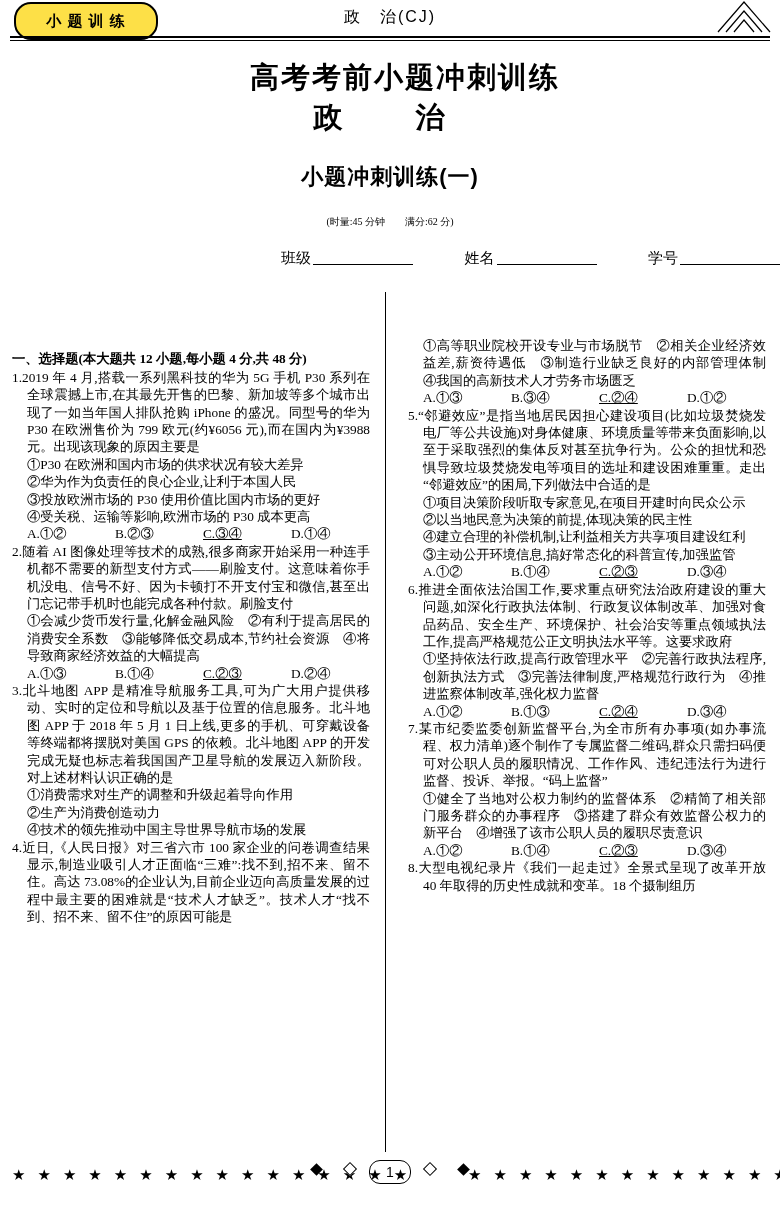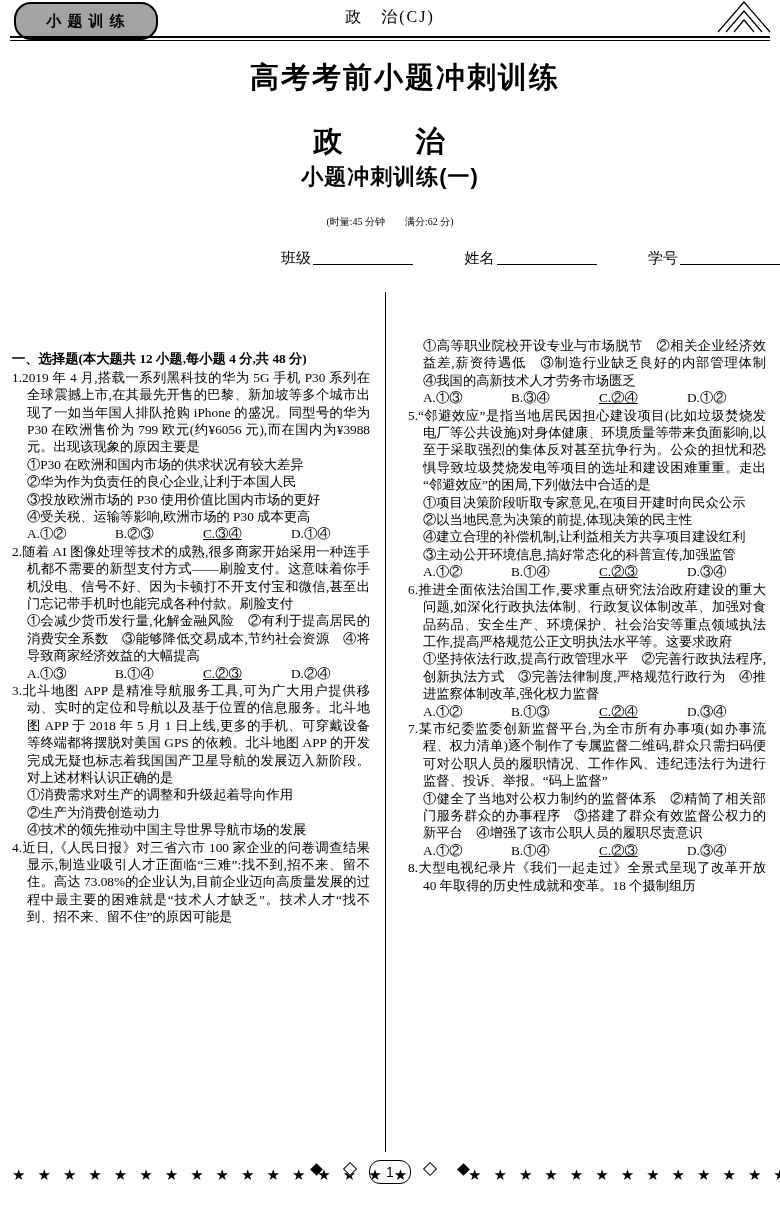--- a/index.html
+++ b/index.html
@@ -14,29 +14,29 @@
   .page{position:relative;width:780px;height:1212px;box-sizing:border-box;}
 
   
   .hdr{
     position:absolute;left:0;top:0;width:780px;height:40px;
   }
   .hdr-logo{
     position:absolute;left:14px;top:2px;width:140px;height:34px;
     border:2px solid #000;border-radius:17px;
     display:flex;align-items:center;justify-content:center;
-    background:#a3a3a3;
+    background:#fde047;
   }
   .hdr-logo span{
     font-family:"Liberation Sans","DejaVu Sans",sans-serif;
     font-weight:bold;font-size:15px;letter-spacing:1px;
   }
   .hdr-title{
     position:absolute;left:0;top:7px;width:780px;text-align:center;
-    font-size:16px;font-family:Liberation Serif, serif;
+    font-size:16px;font-family:Liberation Sans, sans-serif;
     letter-spacing:2px;
   }
   .hdr-rule{
     position:absolute;left:10px;top:36px;width:760px;height:0;
     border-top:2px solid #000;
   }
   .hdr-rule2{
     position:absolute;left:10px;top:40px;width:760px;height:0;
     border-top:1px solid #000;
   }
@@ -48,21 +48,20 @@
   
   .doc-title{
     position:absolute;left:15px;top:58px;width:780px;text-align:center;
     font-size:29px;font-weight:bold;letter-spacing:2px;
     font-family:"Liberation Sans","DejaVu Sans",sans-serif;
   }
   .doc-subject{
     position:absolute;left:0;top:98px;width:780px;text-align:center;
     font-size:29px;font-weight:bold;letter-spacing:22px;
     font-family:Liberation Serif, serif;
-    margin-top:24px;
   }
   .sec-title{
     position:absolute;left:0;top:162px;width:780px;text-align:center;
     font-size:22px;font-weight:bold;letter-spacing:1px;
     font-family:"Liberation Sans","DejaVu Sans",sans-serif;
   }
   .meta-line{
     position:absolute;left:0;top:215px;width:780px;text-align:center;
     font-size:10px;
   }

